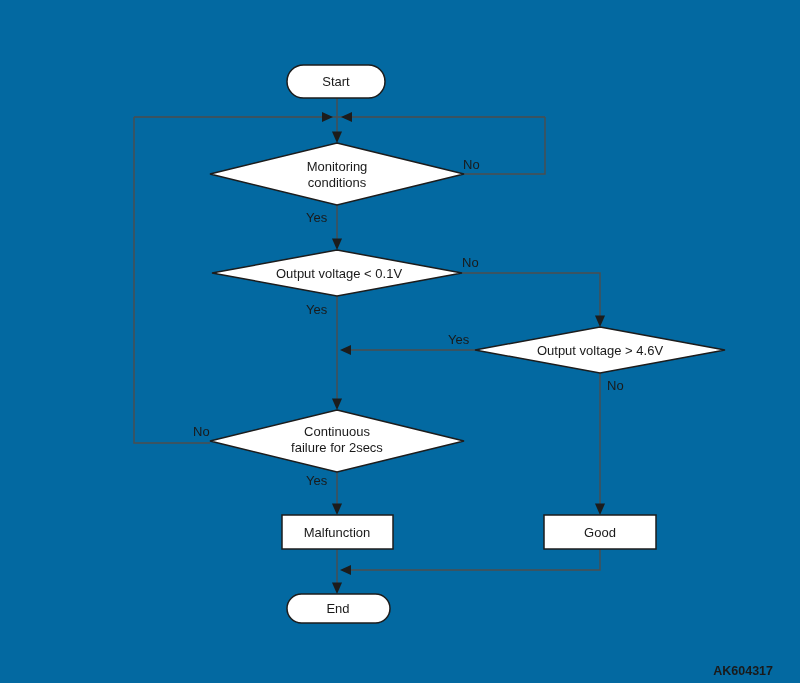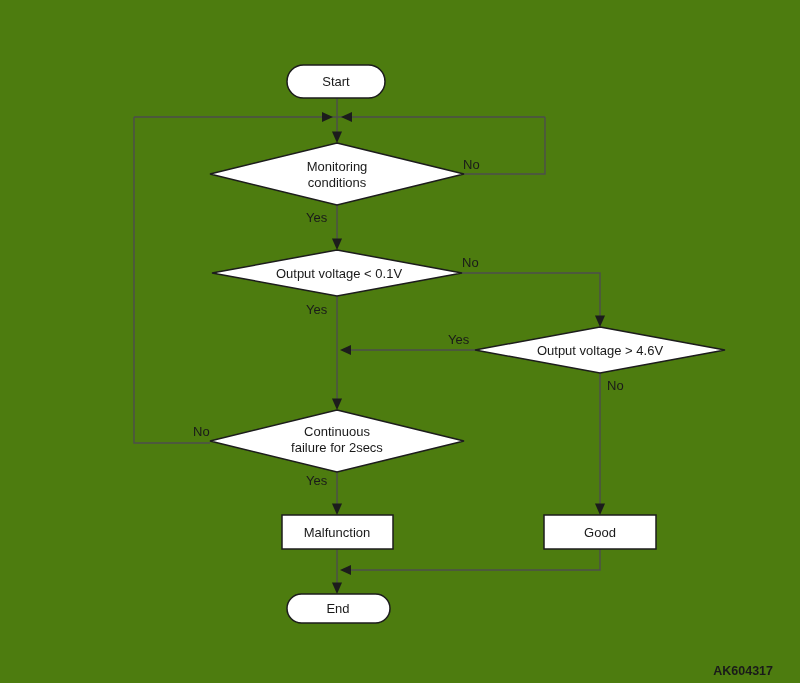--- a/index.html
+++ b/index.html
@@ -7,21 +7,21 @@
     padding: 0;
     background: #ffffff;
     width: 800px;
     height: 683px;
     overflow: hidden;
   }
   .stage {
     position: relative;
     width: 800px;
     height: 683px;
-    background: #4d7c0f;
+    background: #0369a1;
   }
   svg text {
     font-family: "Liberation Sans", "DejaVu Sans", sans-serif;
     font-size: 13px;
     fill: #1a1a1a;
   }
   .node-label { text-anchor: middle; }
   .edge-label { text-anchor: start; }
   .shape {
     fill: #ffffff;

